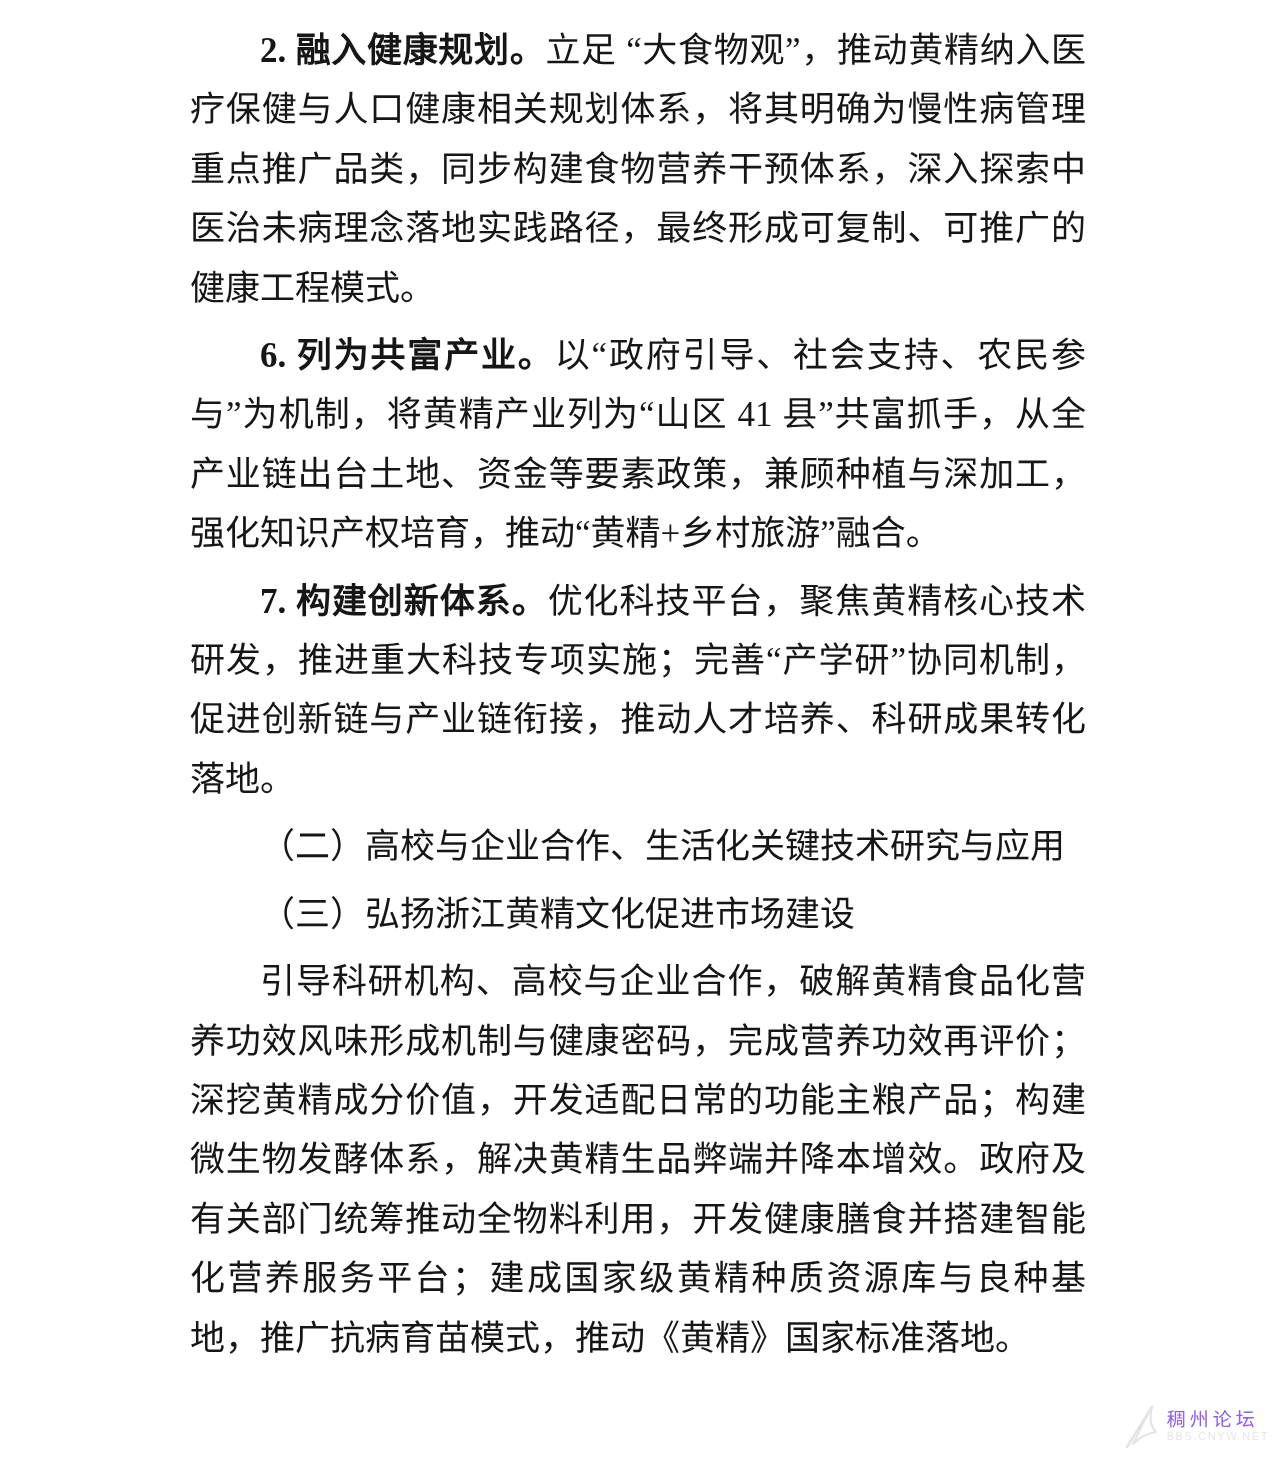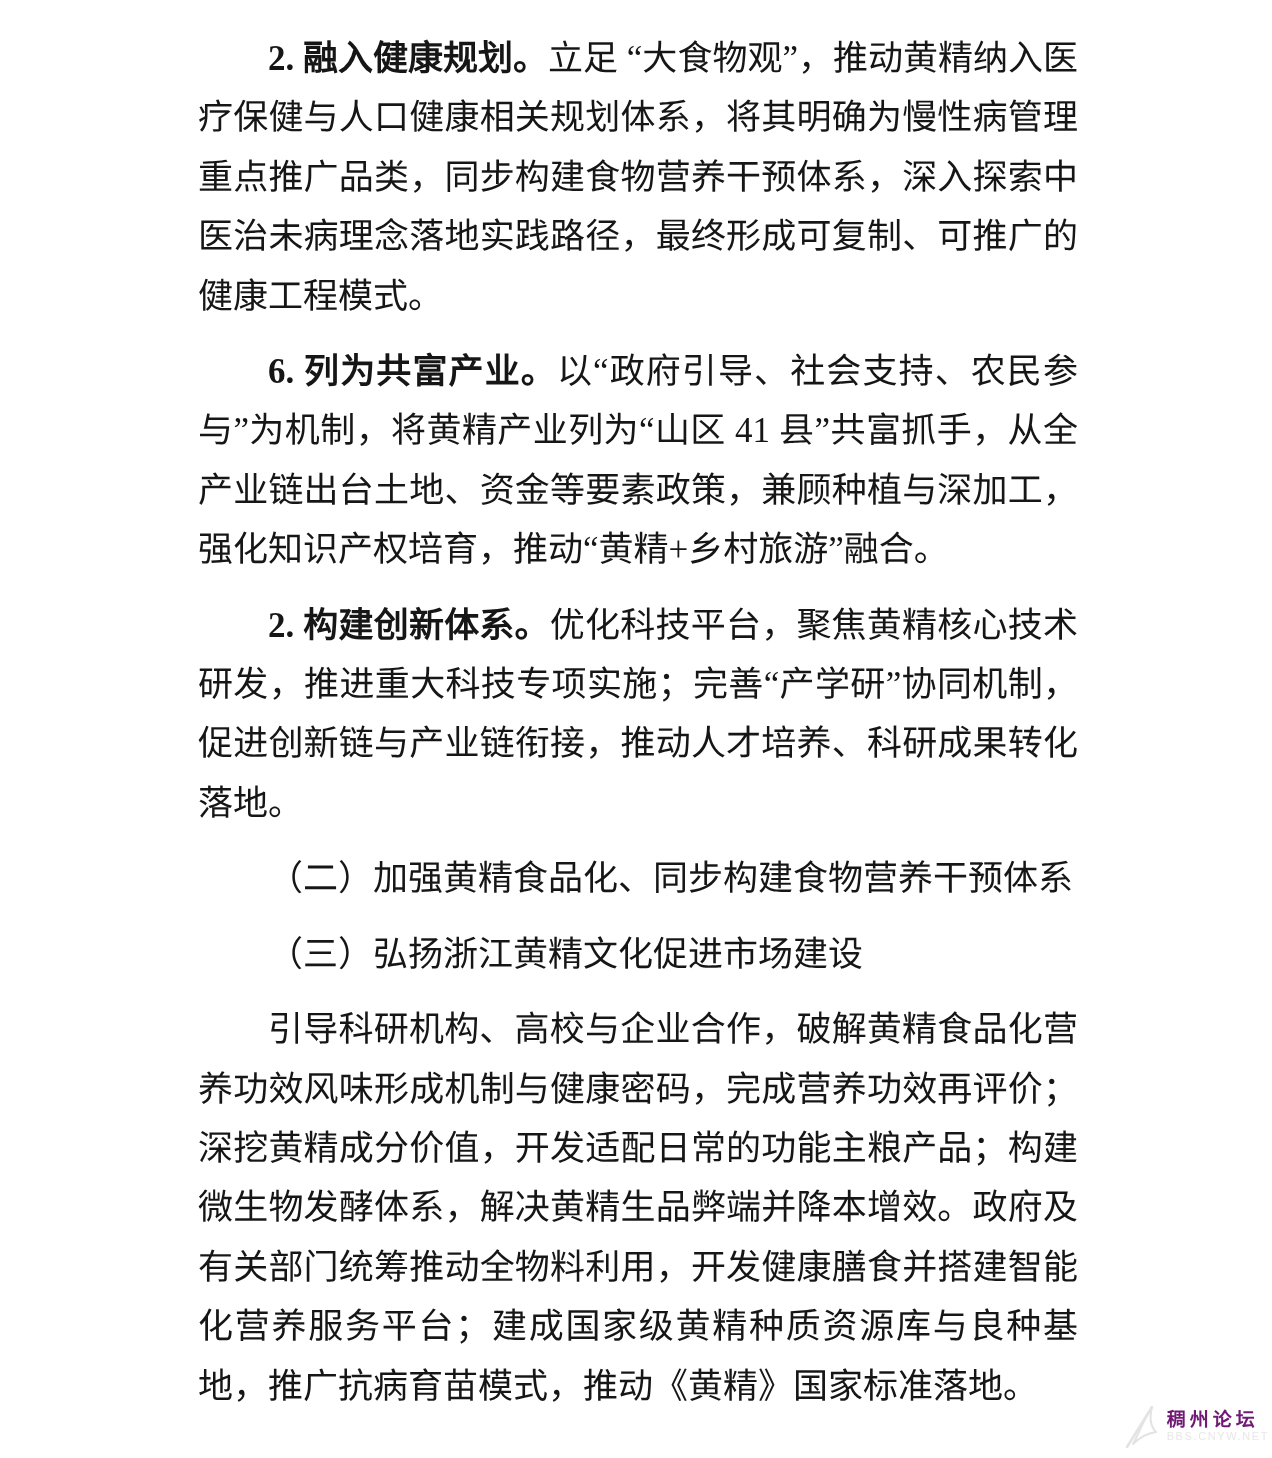--- a/index.html
+++ b/index.html
@@ -20,21 +20,21 @@
     width: 912px;
     color: #161616;
     font-family: "Liberation Serif", serif;
     font-size: 35px;
     line-height: 59.4px;
     text-align: justify;
     text-justify: inter-ideograph;
     letter-spacing: 0;
   }
   p.para {
-    margin: 16px;
+    margin: 8px;
     padding: 0;
     text-indent: 2em;
   }
   .lead {
     font-weight: 700;
   }
   p.heading {
     text-align: left;
     font-weight: 400;
   }
@@ -55,45 +55,45 @@
   }
   .wm-text {
     display: flex;
     flex-direction: column;
     justify-content: center;
   }
   .wm-name {
     font-size: 19px;
     line-height: 21px;
     letter-spacing: 4px;
-    color: #701a75;
-    font-weight: 700;
+    color: #8b5cf6;
+    font-weight: 400;
     white-space: nowrap;
   }
   .wm-domain {
     font-size: 11px;
     line-height: 13px;
     letter-spacing: 1.6px;
     color: #e7e7e7;
     font-weight: 400;
     white-space: nowrap;
   }
 </style>
 </head>
 <body>
 
 <div class="doc-body">
 
   <p class="para"><span class="lead">2. 融入健康规划。</span><span>立足 “大食物观”，推动黄精纳入医疗保健与人口健康相关规划体系，将其明确为慢性病管理重点推广品类，同步构建食物营养干预体系，深入探索中医治未病理念落地实践路径，最终形成可复制、可推广的健康工程模式。</span></p>
 
   <p class="para"><span class="lead">6. 列为共富产业。</span><span>以“政府引导、社会支持、农民参与”为机制，将黄精产业列为“山区 41 县”共富抓手，从全产业链出台土地、资金等要素政策，兼顾种植与深加工，强化知识产权培育，推动“黄精+乡村旅游”融合。</span></p>
 
-  <p class="para"><span class="lead">2. 构建创新体系。</span><span>优化科技平台，聚焦黄精核心技术研发，推进重大科技专项实施；完善“产学研”协同机制，促进创新链与产业链衔接，推动人才培养、科研成果转化落地。</span></p>
+  <p class="para"><span class="lead">7. 构建创新体系。</span><span>优化科技平台，聚焦黄精核心技术研发，推进重大科技专项实施；完善“产学研”协同机制，促进创新链与产业链衔接，推动人才培养、科研成果转化落地。</span></p>
 
-  <p class="para heading">（二）加强黄精食品化、同步构建食物营养干预体系</p>
+  <p class="para heading">（二）高校与企业合作、生活化关键技术研究与应用</p>
 
   <p class="para heading">（三）弘扬浙江黄精文化促进市场建设</p>
 
   <p class="para">引导科研机构、高校与企业合作，破解黄精食品化营养功效风味形成机制与健康密码，完成营养功效再评价；深挖黄精成分价值，开发适配日常的功能主粮产品；构建微生物发酵体系，解决黄精生品弊端并降本增效。政府及有关部门统筹推动全物料利用，开发健康膳食并搭建智能化营养服务平台；建成国家级黄精种质资源库与良种基地，推广抗病育苗模式，推动《黄精》国家标准落地。</p>
 
 
 </div>
 
 <div class="watermark">
   <svg class="wm-logo" viewBox="0 0 38 46" xmlns="http://www.w3.org/2000/svg" fill="none">

